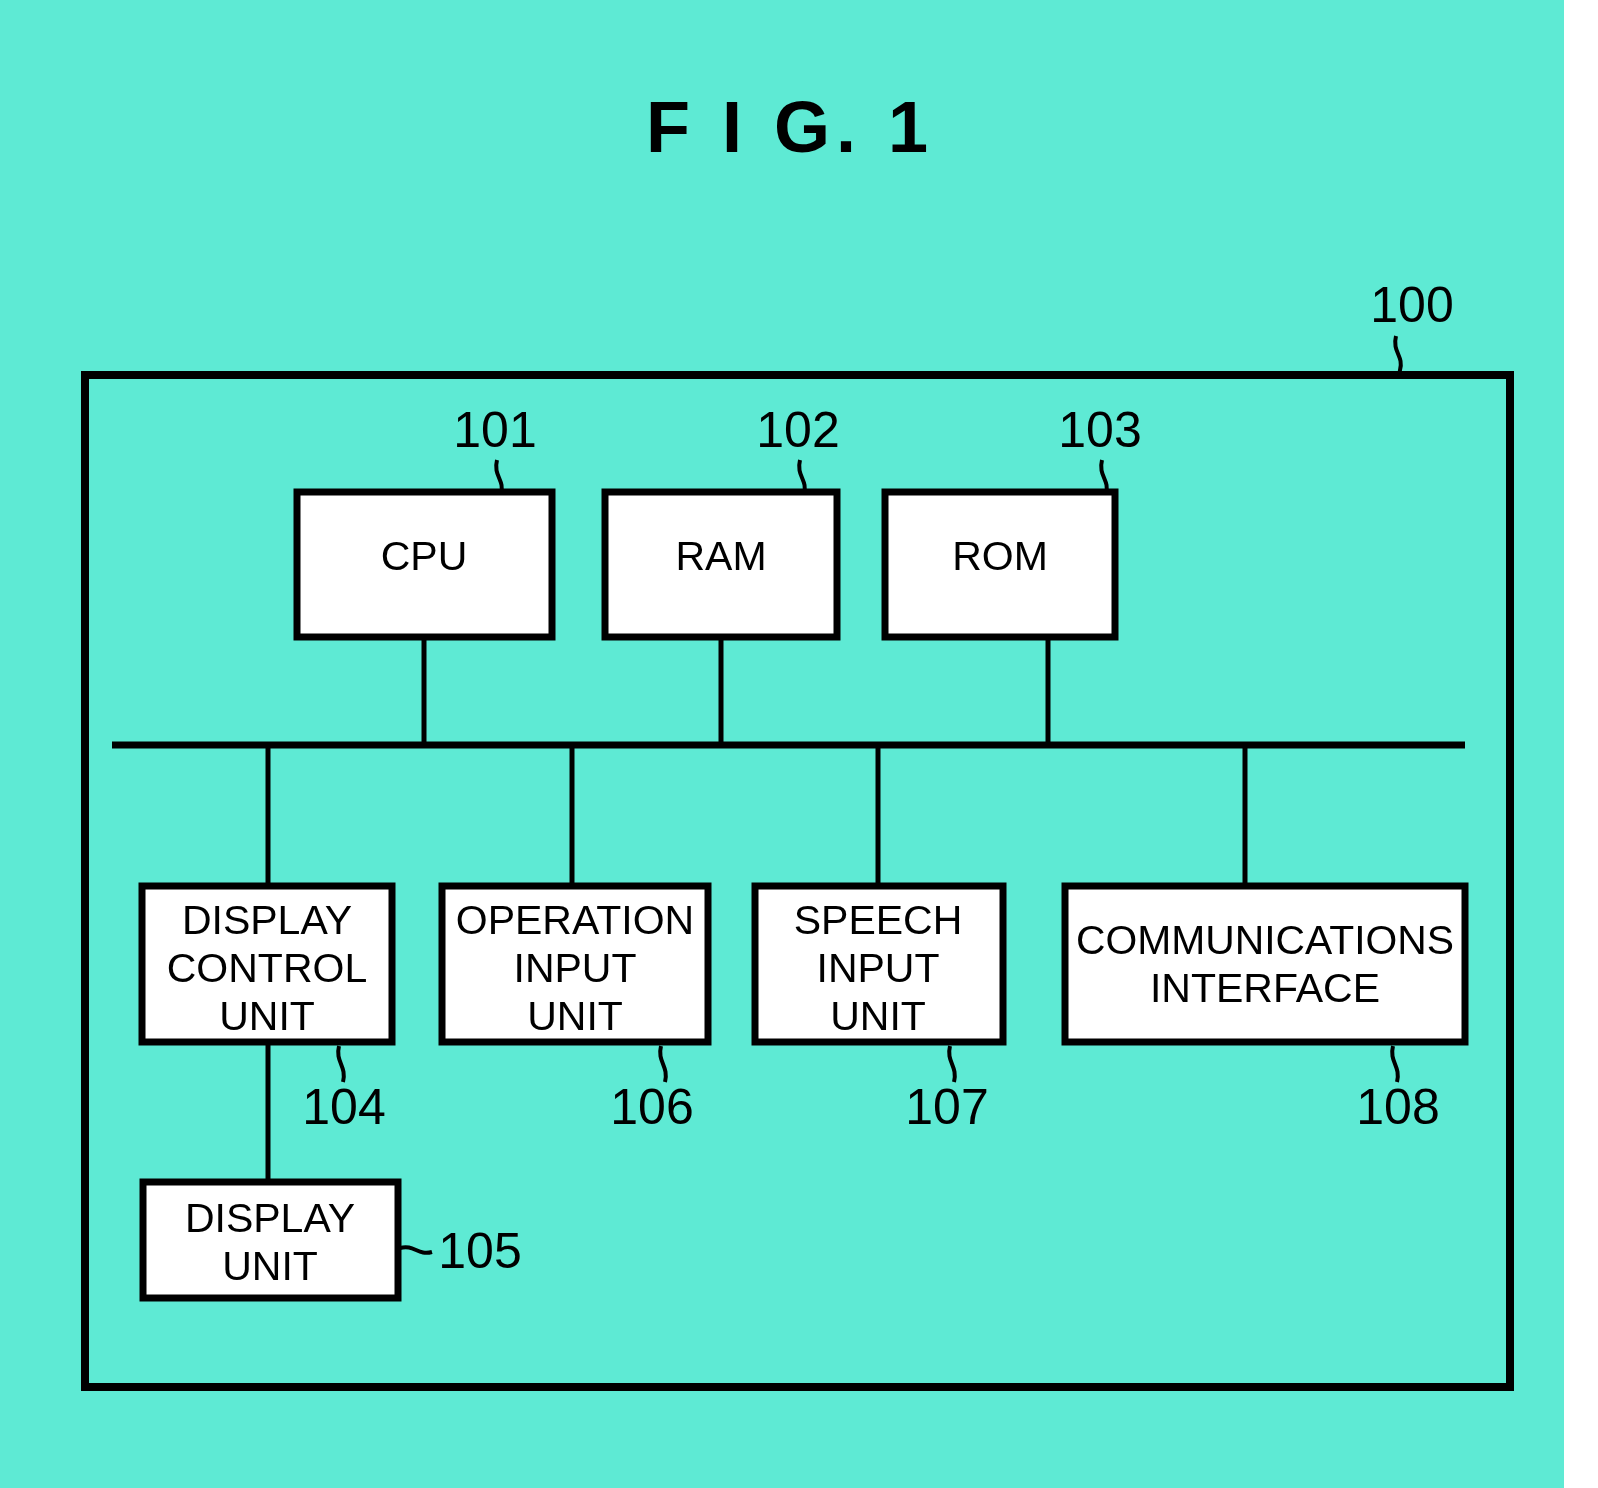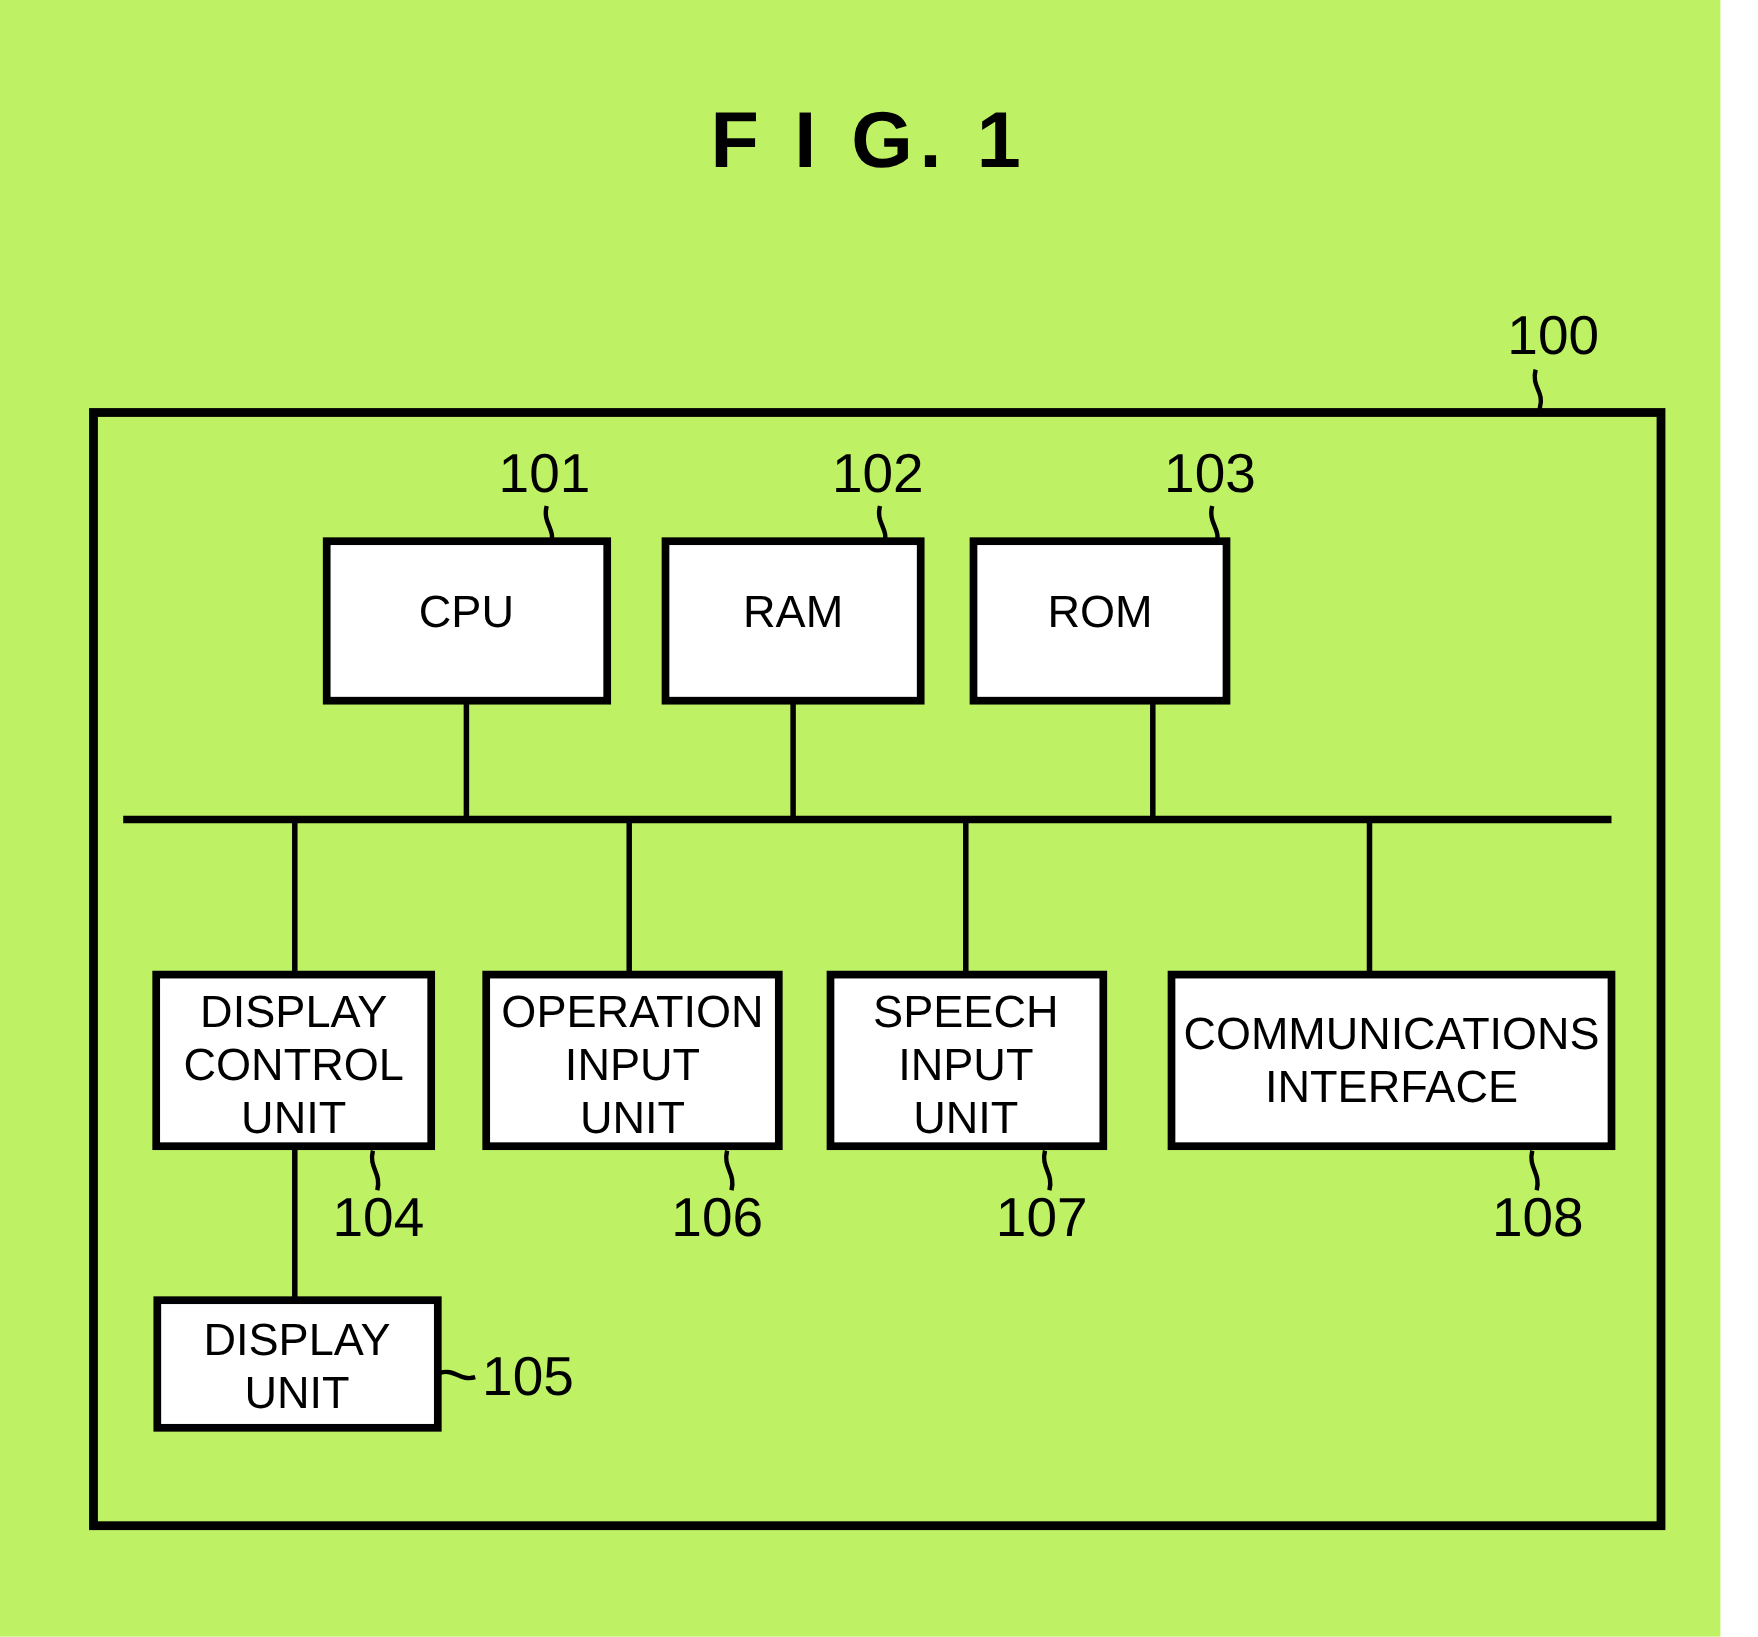--- a/index.html
+++ b/index.html
@@ -11,21 +11,21 @@
     width: 1598px;
     height: 1488px;
     font-family: "Liberation Sans", sans-serif;
     color: #000000;
     overflow: hidden;
   }
   #figure-root {
     position: relative;
     width: 1564px;
     height: 1488px;
-    background: #bef264;
+    background: #5eead4;
   }
   svg#diagram {
     position: absolute;
     left: 0;
     top: 0;
     width: 1598px;
     height: 1488px;
     display: block;
   }
   .fig-title {

